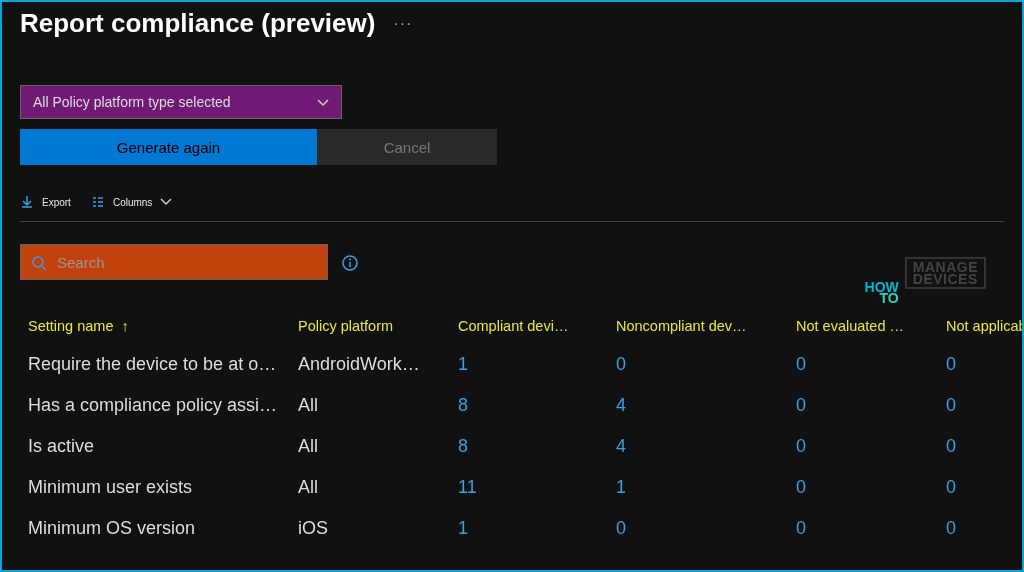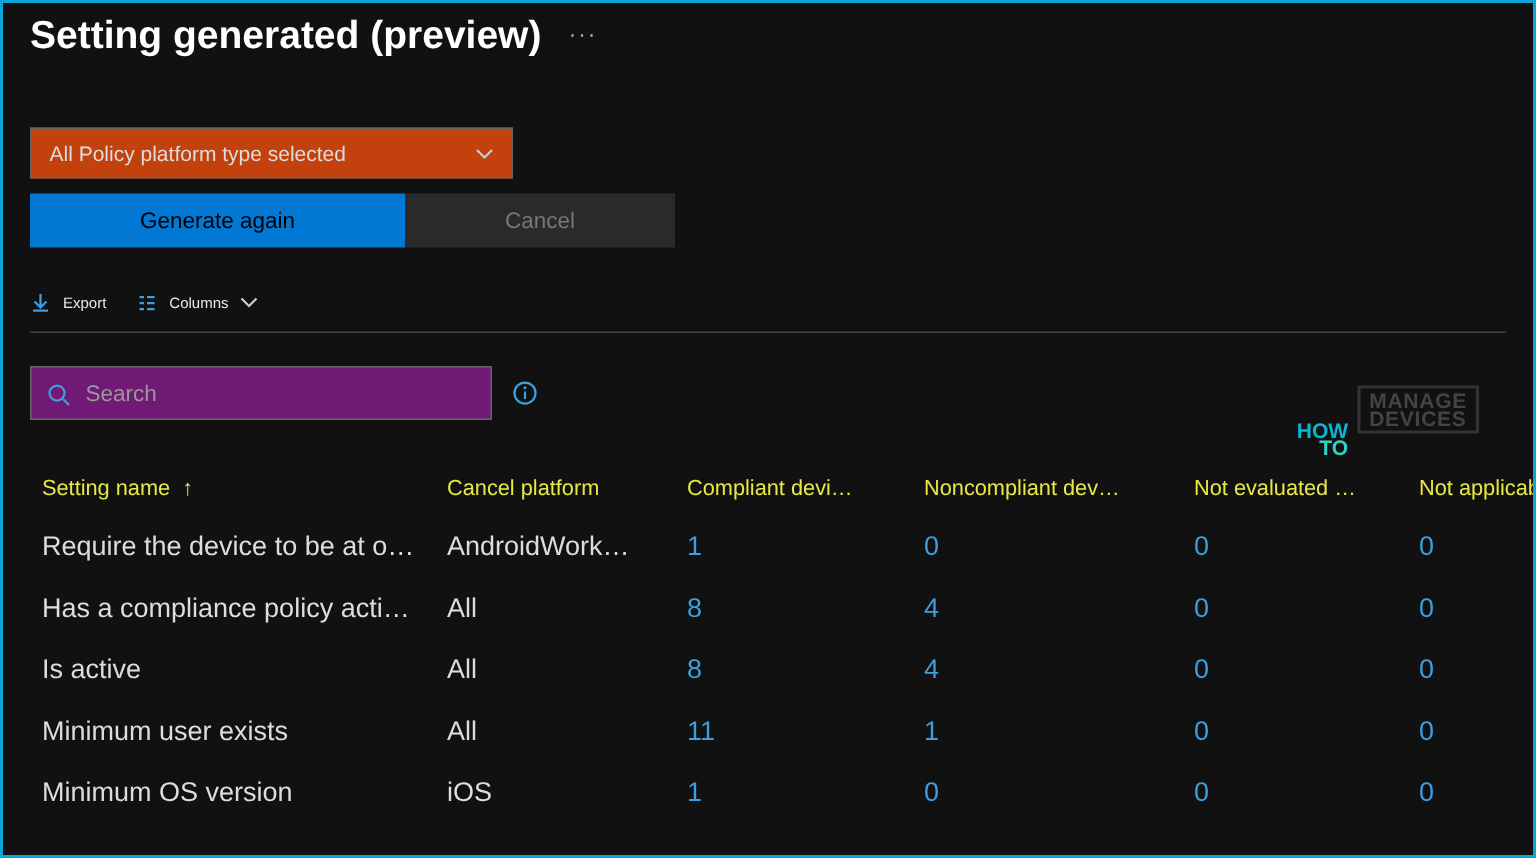--- a/index.html
+++ b/index.html
@@ -16,45 +16,45 @@
   .page { padding: 0 18px 0 18px; }
 
   .title-row { display: flex; align-items: center; gap: 18px; padding: 6px 0 10px 0; }
   .page-title { font-size: 26px; font-weight: 600; color: #fff; }
   .ellipsis { color: #aaa; font-size: 16px; letter-spacing: 1px; cursor: pointer; }
 
   .filter-row { margin-top: 36px; }
   .dropdown {
     display: inline-flex; align-items: center; justify-content: space-between;
     width: 322px; height: 34px; padding: 0 12px;
-    border: 1px solid #666; background: #c2410c; color: #ddd;
+    border: 1px solid #666; background: #701a75; color: #ddd;
     cursor: pointer;
   }
   .chev { margin-left: 8px; }
 
   .action-row { display: flex; align-items: center; gap: 0; margin-top: 10px; }
   .btn-primary {
-    width: 250px; height: 36px; background: #0078d4; color: #000;
+    width: 297px; height: 36px; background: #0078d4; color: #000;
     border: none; font-size: 15px; cursor: pointer;
   }
   .btn-secondary {
     width: 180px; height: 36px; background: #2a2a2a; color: #777;
     border: none; font-size: 15px; cursor: default; text-align: center;
   }
   .report-info { margin-left: 30px; font-weight: 700; font-size: 15px; color: #fff; }
 
   .toolbar { display: flex; align-items: center; gap: 20px; margin-top: 30px; padding-bottom: 12px; border-bottom: 1px solid #444; }
   .tool { display: inline-flex; align-items: center; gap: 8px; cursor: pointer; font-size: 10px; }
   .tool-icon { color: #3b9fe0; }
 
   .search-row { display: flex; align-items: center; gap: 14px; margin-top: 22px; position: relative; }
   .search-box {
     display: flex; align-items: center; gap: 10px;
     width: 308px; height: 36px; padding: 0 10px;
-    border: 1px solid #666; background: #701a75;
+    border: 1px solid #666; background: #c2410c;
   }
   .search-box input {
     flex: 1; background: transparent; border: none; outline: none;
     color: #ccc; font-size: 15px;
   }
   .search-box input::placeholder { color: #999; }
   .info-icon { color: #3b9fe0; font-size: 16px; cursor: pointer; }
 
   .watermark {
     position: absolute; right: 18px; top: -2px;
@@ -82,21 +82,21 @@
   col.c6 { width: 150px; }
 
   svg { display: inline-block; vertical-align: middle; }
 </style>
 </head>
 <body>
 
 <div class="page">
 
   <div class="title-row">
-    <div class="page-title">Setting generated (preview)</div>
+    <div class="page-title">Report compliance (preview)</div>
     <div class="ellipsis">···</div>
   </div>
 
   <div class="filter-row">
     <div class="dropdown">
       <span>All Policy platform type selected</span>
       <span class="chev">
         <svg width="12" height="12" viewBox="0 0 12 12">
             <path d="M1 3 L6 8 L11 3" stroke="#ccc" stroke-width="1.5" fill="none"></path>
           </svg>
@@ -171,38 +171,38 @@
         <col class="c4">
         <col class="c5">
         <col class="c6">
     </colgroup>
     <thead>
       <tr>
         <th class="sorted">
           <span>Setting name</span>
           <span class="sort-arrow">↑</span>
         </th>
-        <th>Cancel platform</th>
+        <th>Policy platform</th>
         <th>Compliant devi…</th>
         <th>Noncompliant dev…</th>
         <th>Not evaluated …</th>
         <th>Not applicable…</th>
       </tr>
     </thead>
     <tbody id="tbody">
         <tr>
           <td>Require the device to be at or …</td>
           <td>AndroidWork…</td>
           <td class="num">1</td>
           <td class="num">0</td>
           <td class="num">0</td>
           <td class="num">0</td>
         </tr>
         <tr>
-          <td>Has a compliance policy active…</td>
+          <td>Has a compliance policy assig…</td>
           <td>All</td>
           <td class="num">8</td>
           <td class="num">4</td>
           <td class="num">0</td>
           <td class="num">0</td>
         </tr>
         <tr>
           <td>Is active</td>
           <td>All</td>
           <td class="num">8</td>

